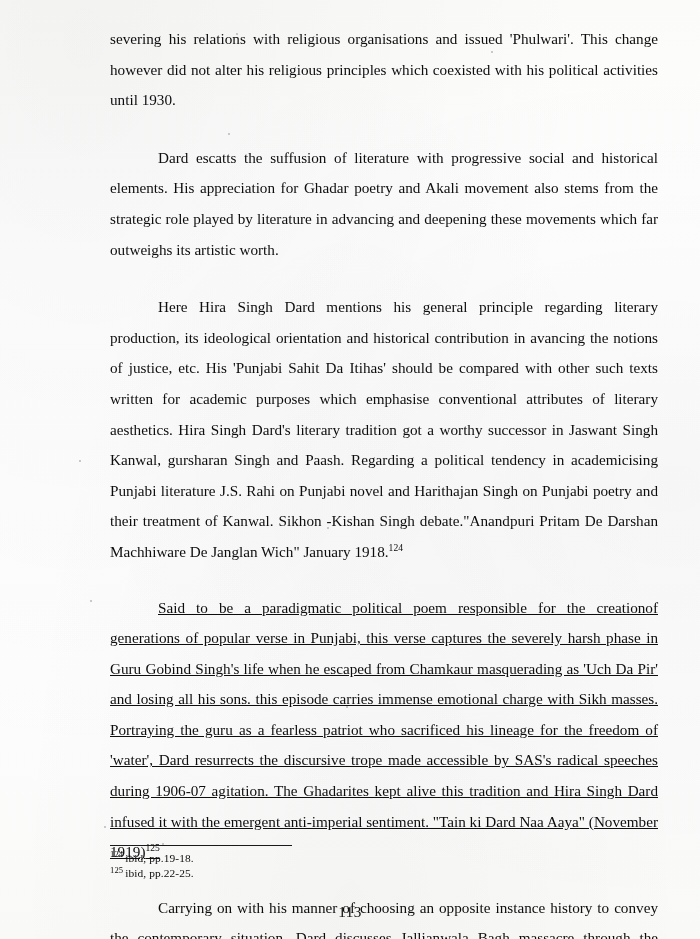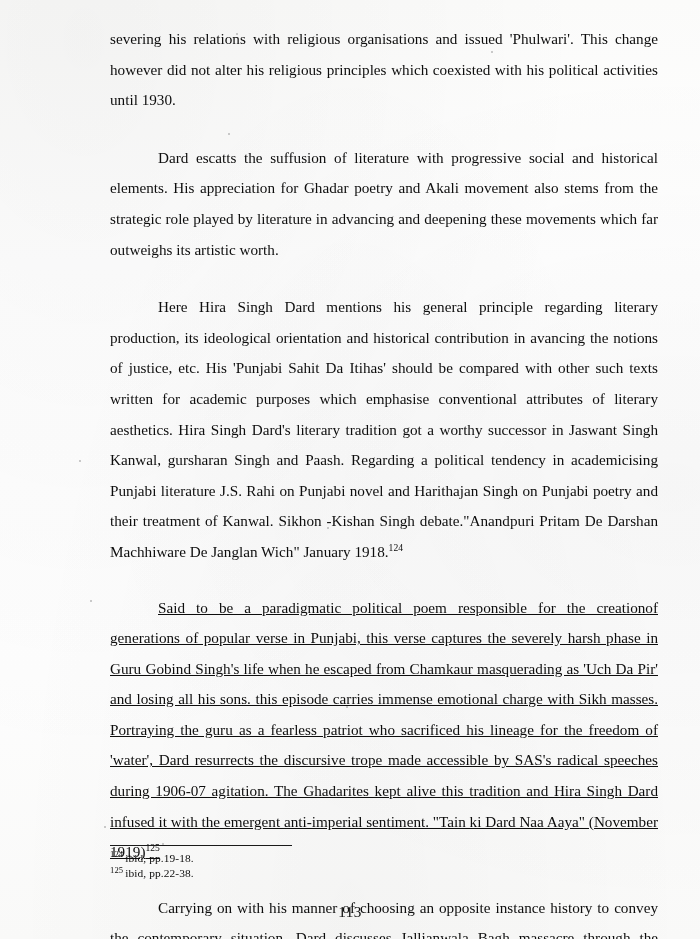--- a/index.html
+++ b/index.html
@@ -152,19 +152,19 @@
   </div>
 
   <div class="footnote-zone">
     <div class="footnote-rule"></div>
 
     <div class="footnote">
       <span class="fn-num">124</span><span>ibid, pp.19-18.</span>
     </div>
 
     <div class="footnote">
-      <span class="fn-num">125</span><span>ibid, pp.22-38.</span>
+      <span class="fn-num">125</span><span>ibid, pp.22-25.</span>
     </div>
   </div>
 
   <div class="page-number">113</div>
 
 </div>
 
 </body></html>

